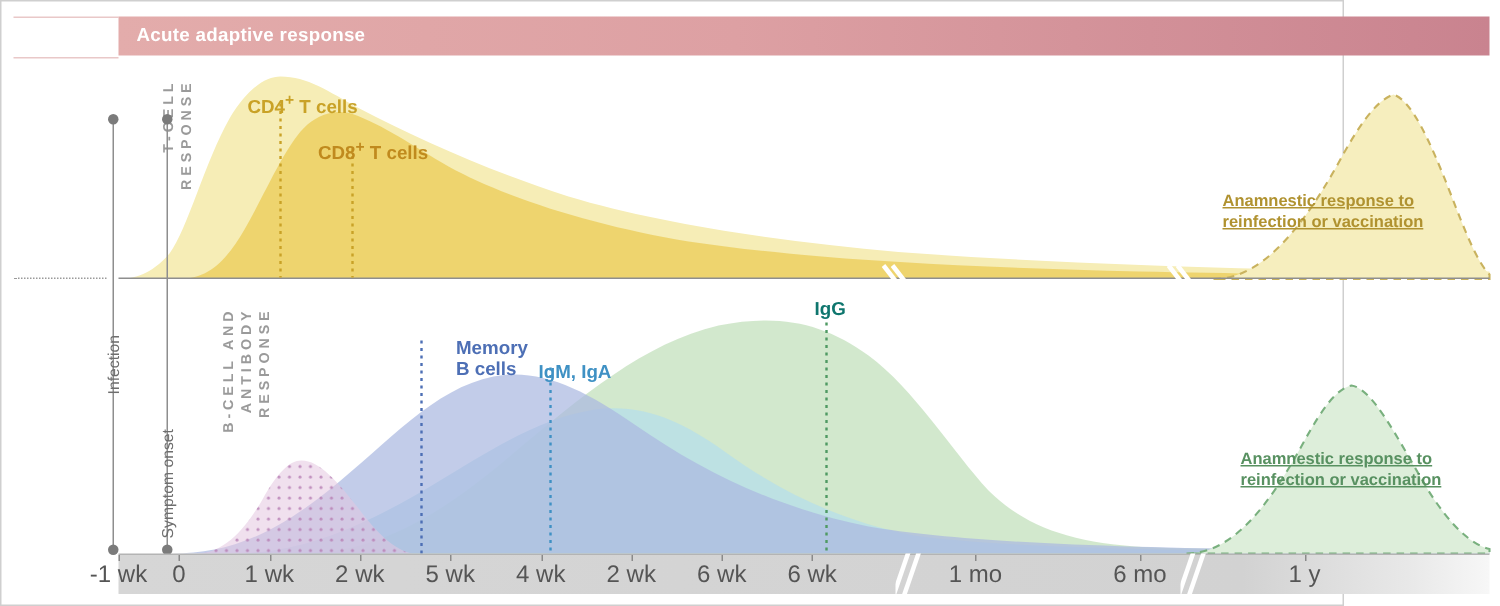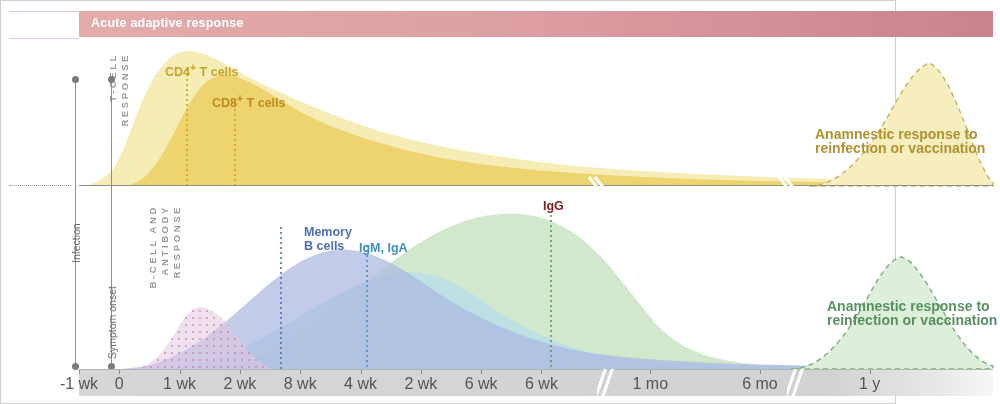--- a/index.html
+++ b/index.html
@@ -35,22 +35,22 @@
   
   .evt-line{position:absolute;width:1px;background:#8e8e8e;}
   .evt-dot{position:absolute;width:7px;height:7px;border-radius:50%;
            background:#7b7b7b;margin-left:-3px;}
   .evt-label{position:absolute;color:#6e6e6e;font-size:10.5px;white-space:nowrap;
              transform-origin:0 0;transform:rotate(-90deg);}
 
   
   .clabel{position:absolute;font-size:12.5px;font-weight:bold;line-height:14px;
           white-space:nowrap;}
-  .anam{position:absolute;font-size:14px;font-weight:bold;line-height:14px;
-        white-space:nowrap;}
+  .anam{position:absolute;font-size:11px;font-weight:bold;line-height:14px;
+        white-space:nowrap;text-decoration:underline;}
 
   
   .axis{position:absolute;left:78px;top:368px;width:914px;height:26px;
         background:linear-gradient(to right,#d6d6d6 0%,#d2d2d2 82%,#e8e8e8 94%,#f7f7f7 100%);
         border-top:1px solid #b4b4b4;}
   .tick-lab{position:absolute;top:5px;font-size:16px;color:#555;
             transform:translateX(-50%);white-space:nowrap;}
   .tick-mark{position:absolute;top:0;width:1px;height:4px;background:#8a8a8a;}
   .brk{position:absolute;top:-1px;width:18px;height:27px;overflow:hidden;}
   .brk b{position:absolute;top:-4px;width:3px;height:36px;background:#fff;
@@ -145,21 +145,21 @@
       <line x1="202" y1="30" x2="202" y2="172" stroke="#4d6fb5" stroke-width="1.6" stroke-dasharray="2,3"></line>
       <line x1="288" y1="48" x2="288" y2="172" stroke="#3f91c4" stroke-width="1.6" stroke-dasharray="2,3"></line>
       <line x1="472" y1="18" x2="472" y2="172" stroke="#4f9a63" stroke-width="1.6" stroke-dasharray="2,3"></line>
     </svg>
 
     <div class="clabel" style="left:182px;top:28px;color:#4d6fb5;margin-left:43px;">
       <div>Memory</div>
       <div>B cells</div>
     </div>
     <div class="clabel" style="left:280px;top:44px;color:#3f91c4;">IgM, IgA</div>
-    <div class="clabel" style="left:464px;top:2px;color:#7f1d1d;">IgG</div>
+    <div class="clabel" style="left:464px;top:2px;color:#0f766e;">IgG</div>
     <div class="anam" style="left:748px;top:102px;color:#589161;">
       <div>Anamnestic response to</div>
       <div>reinfection or vaccination</div>
     </div>
   </div>
 
   <div>
     <div class="evt-line" style="left:74px;top:78px;height:288px;"></div>
     <div class="evt-dot" style="left:74px;top:75px;"></div>
     <div class="evt-dot" style="left:74px;top:362px;"></div>
@@ -175,21 +175,21 @@
   <div class="axis" id="axis">
       <div class="tick-mark" style="left: 0px;"></div>
       <div class="tick-lab" style="left: 0px;">-1 wk</div>
       <div class="tick-mark" style="left: 40.216px;"></div>
       <div class="tick-lab" style="left: 40.216px;">0</div>
       <div class="tick-mark" style="left: 100.54px;"></div>
       <div class="tick-lab" style="left: 100.54px;">1 wk</div>
       <div class="tick-mark" style="left: 160.864px;"></div>
       <div class="tick-lab" style="left: 160.864px;">2 wk</div>
       <div class="tick-mark" style="left: 221.188px;"></div>
-      <div class="tick-lab" style="left: 221.188px;">8 wk</div>
+      <div class="tick-lab" style="left: 221.188px;">5 wk</div>
       <div class="tick-mark" style="left: 281.512px;"></div>
       <div class="tick-lab" style="left: 281.512px;">4 wk</div>
       <div class="tick-mark" style="left: 341.836px;"></div>
       <div class="tick-lab" style="left: 341.836px;">2 wk</div>
       <div class="tick-mark" style="left: 402.16px;"></div>
       <div class="tick-lab" style="left: 402.16px;">6 wk</div>
       <div class="tick-mark" style="left: 462.484px;"></div>
       <div class="tick-lab" style="left: 462.484px;">6 wk</div>
       <div class="tick-mark" style="left: 571.25px;"></div>
       <div class="tick-lab" style="left: 571.25px;">1 mo</div>

